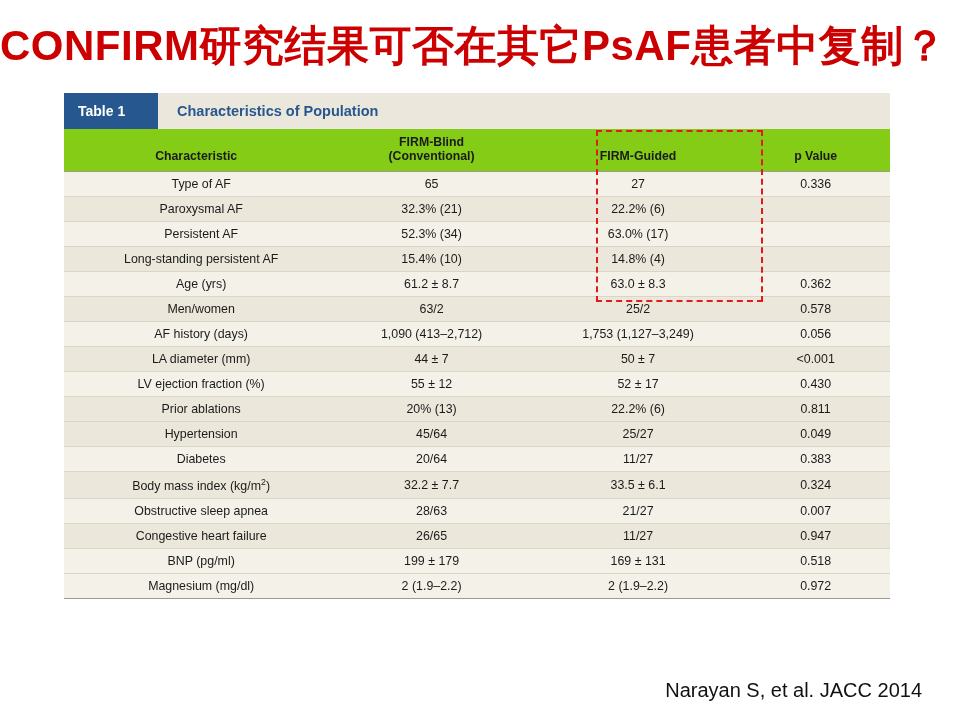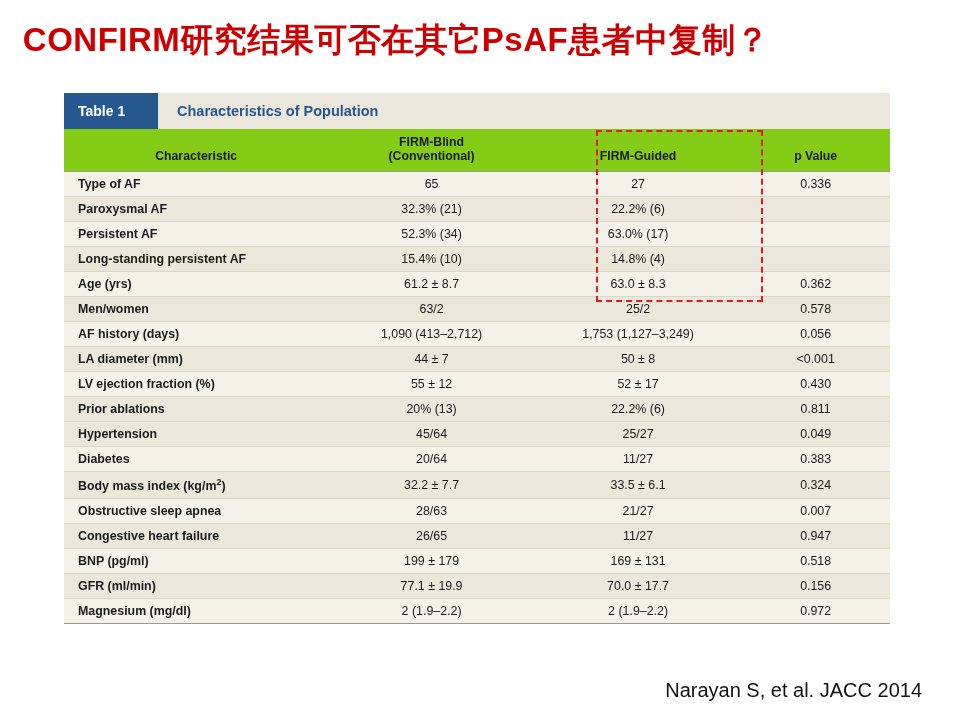--- a/index.html
+++ b/index.html
@@ -16,21 +16,21 @@
   }
 
   #slide-title {
     position: absolute;
     top: 18px;
     left: 0;
     width: 792px;
     text-align: center;
     color: #cc0000;
     font-weight: bold;
-    font-size: 33px;
+    font-size: 42px;
     letter-spacing: 0.5px;
     white-space: nowrap;
   }
 
   #table-wrap {
     position: absolute;
     top: 93px;
     left: 64px;
     width: 826px;
   }
@@ -84,23 +84,23 @@
   table.data tbody td {
     padding: 5px 4px;
     text-align: center;
     border-bottom: 1px solid #d9d5c8;
     background: #f4f1e8;
   }
   table.data tbody tr.alt td {
     background: #ebe7da;
   }
   table.data tbody td.label {
-    text-align: left;
+    text-align: center;
     padding-left: 14px;
-    font-weight: bold;
+    font-weight: normal;
   }
   table.data tbody td.label.indent {
   }
   table.data tbody tr:last-child td {
     border-bottom: 1.4px solid #9a9a8e;
   }
 
   .col1 { width: 32%; }
   .col2 { width: 25%; }
   .col3 { width: 25%; }
@@ -203,21 +203,21 @@
         </tr>
         <tr>
           <td class="label">AF history (days)</td>
           <td>1,090 (413–2,712)</td>
           <td>1,753 (1,127–3,249)</td>
           <td>0.056</td>
         </tr>
         <tr class="alt">
           <td class="label">LA diameter (mm)</td>
           <td>44 ± 7</td>
-          <td>50 ± 8</td>
+          <td>50 ± 7</td>
           <td>&lt;0.001</td>
         </tr>
         <tr>
           <td class="label">LV ejection fraction (%)</td>
           <td>55 ± 12</td>
           <td>52 ± 17</td>
           <td>0.430</td>
         </tr>
         <tr class="alt">
           <td class="label">Prior ablations</td>
@@ -254,26 +254,20 @@
           <td>26/65</td>
           <td>11/27</td>
           <td>0.947</td>
         </tr>
         <tr>
           <td class="label">BNP (pg/ml)</td>
           <td>199 ± 179</td>
           <td>169 ± 131</td>
           <td>0.518</td>
         </tr>
-        <tr class="alt">
-          <td class="label">GFR (ml/min)</td>
-          <td>77.1 ± 19.9</td>
-          <td>70.0 ± 17.7</td>
-          <td>0.156</td>
-        </tr>
         <tr>
           <td class="label">Magnesium (mg/dl)</td>
           <td>2 (1.9–2.2)</td>
           <td>2 (1.9–2.2)</td>
           <td>0.972</td>
         </tr>
       </tbody>
   </table>
 
   <div id="highlight-box"></div>

